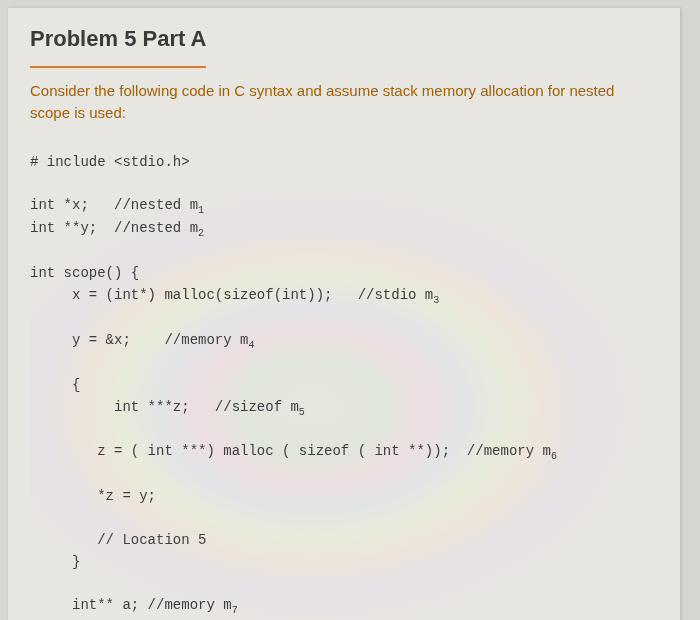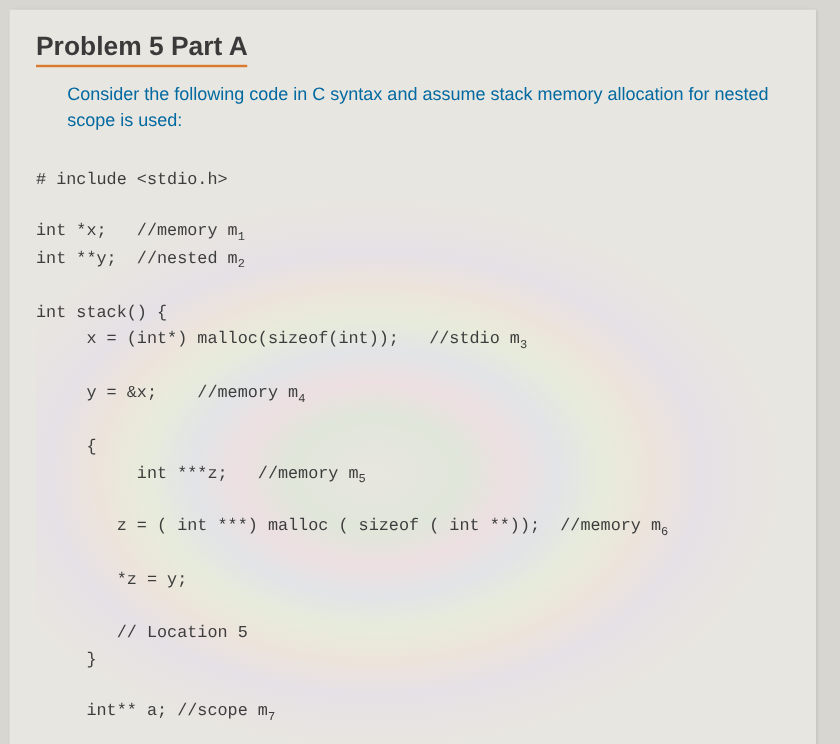--- a/index.html
+++ b/index.html
@@ -17,29 +17,28 @@
       padding: 18px 22px 18px 22px;
       min-height: 604px;
       box-shadow: 1px 0 3px rgba(0,0,0,0.15);
     }
     .title {
       font-size: 22px;
       font-weight: bold;
       color: #3a3a3a;
       border-bottom: 2px solid #d97a2e;
       display: inline-block;
-      padding-bottom: 2px;
+      padding-bottom: 14px;
       margin-bottom: 12px;
     }
     .intro {
       font-size: 15px;
-      color: #0369a1;
+      color: #a16207;
       line-height: 1.45;
       margin-bottom: 26px;
-      margin-left: 26px;
     }
     .code-block {
       font-family: 'Courier New', Courier, monospace;
       font-size: 14px;
       color: #3d3d3d;
       line-height: 1.55;
       white-space: pre;
       position: relative;
       background:
         radial-gradient(ellipse 400px 270px at 45% 48%,
@@ -58,36 +57,36 @@
   </style>
 </head>
 <body>
 
 <div class="page">
   <div class="title">Problem 5 Part A</div>
   <div class="intro">Consider the following code in C syntax and assume stack memory allocation for nested scope is used:</div>
 
   <div class="code-block"><span># include &lt;stdio.h&gt;</span>
 
-<span>int *x;   //memory m</span><sub>1</sub>
+<span>int *x;   //nested m</span><sub>1</sub>
 <span>int **y;  //nested m</span><sub>2</sub>
 
-<span>int stack() {</span>
+<span>int scope() {</span>
 <span>     x = (int*) malloc(sizeof(int));   //stdio m</span><sub>3</sub>
 
 <span>     y = &amp;x;    //memory m</span><sub>4</sub>
 
 <span>     {</span>
-<span>          int ***z;   //memory m</span><sub>5</sub>
+<span>          int ***z;   //sizeof m</span><sub>5</sub>
 
 <span>        z = ( int ***) malloc ( sizeof ( int **));  //memory m</span><sub>6</sub>
 
 <span>        *z = y;</span>
 
 <span>        // Location 5</span>
 <span>     }</span>
 
-<span>     int** a; //scope m</span><sub>7</sub>
+<span>     int** a; //memory m</span><sub>7</sub>
 
 
 
 </div>
 </div>
 
 </body></html>

